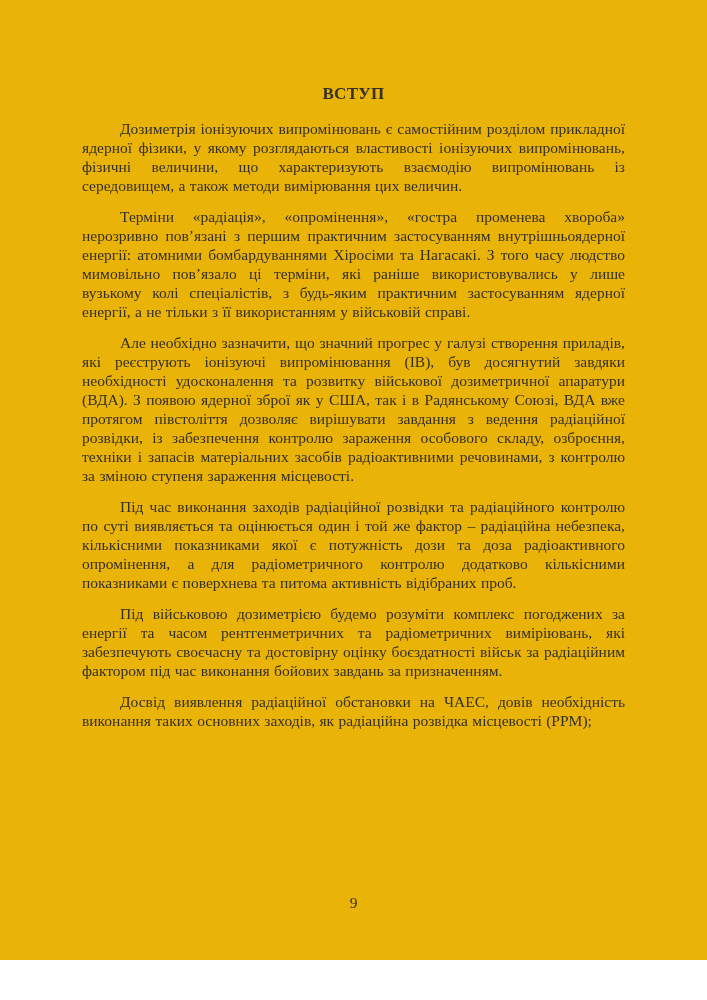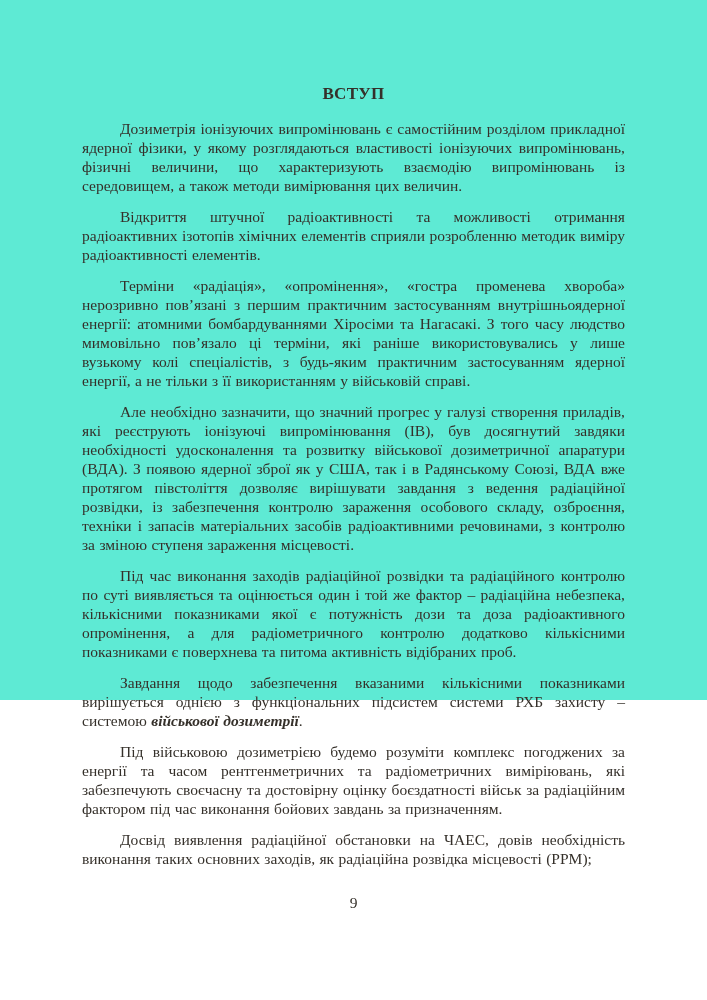--- a/index.html
+++ b/index.html
@@ -10,22 +10,22 @@
     width: 707px;
     height: 1000px;
     background: #ffffff;
     font-family: "Liberation Serif", "DejaVu Serif", serif;
     color: #35302a;
     overflow: hidden;
   }
   .page {
     position: relative;
     width: 707px;
-    height: 700px;
-    background: #5eead4;
+    height: 960px;
+    background: #eab308;
   }
   .content {
     position: absolute;
     left: 70px;
     top: 84px;
     width: 567px;
   }
   .doc-title {
     margin: 0 0 15px 0;
     font-size: 17px;
@@ -58,29 +58,27 @@
 </style>
 </head>
 <body>
 
 <div class="page">
   <div class="content">
     <h1 class="doc-title">ВСТУП</h1>
 
     <p class="para"><span>Дозиметрія іонізуючих випромінювань є самостійним розділом прикладної ядерної фізики, у якому розглядаються властивості іонізуючих випромінювань, фізичні величини, що характеризують взаємодію випромінювань із середовищем, а також методи вимірювання цих величин.</span></p>
 
-    <p class="para"><span>Відкриття штучної радіоактивності та можливості отримання радіоактивних ізотопів хімічних елементів сприяли розробленню методик виміру радіоактивності елементів.</span></p>
 
     <p class="para"><span>Терміни «радіація», «опромінення», «гостра променева хвороба» нерозривно пов’язані з першим практичним застосуванням внутрішньоядерної енергії: атомними бомбардуваннями Хіросіми та Нагасакі. З того часу людство мимовільно пов’язало ці терміни, які раніше використовувались у лише вузькому колі спеціалістів, з будь-яким практичним застосуванням ядерної енергії, а не тільки з її використанням у військовій справі.</span></p>
 
     <p class="para"><span>Але необхідно зазначити, що значний прогрес у галузі створення приладів, які реєструють іонізуючі випромінювання (ІВ), був досягнутий завдяки необхідності удосконалення та розвитку військової дозиметричної апаратури (ВДА). З появою ядерної зброї як у США, так і в Радянському Союзі, ВДА вже протягом півстоліття дозволяє вирішувати завдання з ведення радіаційної розвідки, із забезпечення контролю зараження особового складу, озброєння, техніки і запасів матеріальних засобів радіоактивними речовинами, з контролю за зміною ступеня зараження місцевості.</span></p>
 
     <p class="para"><span>Під час виконання заходів радіаційної розвідки та радіаційного контролю по суті виявляється та оцінюється один і той же фактор – радіаційна небезпека, кількісними показниками якої є потужність дози та доза радіоактивного опромінення, а для радіометричного контролю додатково кількісними показниками є поверхнева та питома активність відібраних проб.</span></p>
 
-    <p class="para"><span>Завдання щодо забезпечення вказаними кількісними показниками вирішується однією з функціональних підсистем системи РХБ захисту – системою </span><span class="emph-term">військової дозиметрії</span><span>.</span></p>
 
     <p class="para"><span>Під військовою дозиметрією будемо розуміти комплекс погоджених за енергії та часом рентгенметричних та радіометричних виміріювань, які забезпечують своєчасну та достовірну оцінку боєздатності військ за радіаційним фактором під час виконання бойових завдань за призначенням.</span></p>
 
 
     <p class="para"><span>Досвід виявлення радіаційної обстановки на ЧАЕС, довів необхідність виконання таких основних заходів, як радіаційна розвідка місцевості (РРМ);</span></p>
   </div>
 
   <div class="page-number">9</div>
 </div>
 

